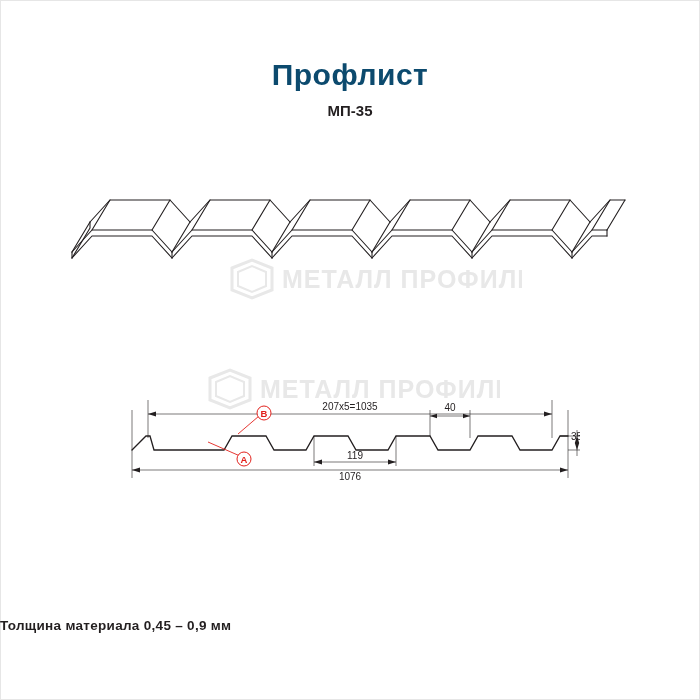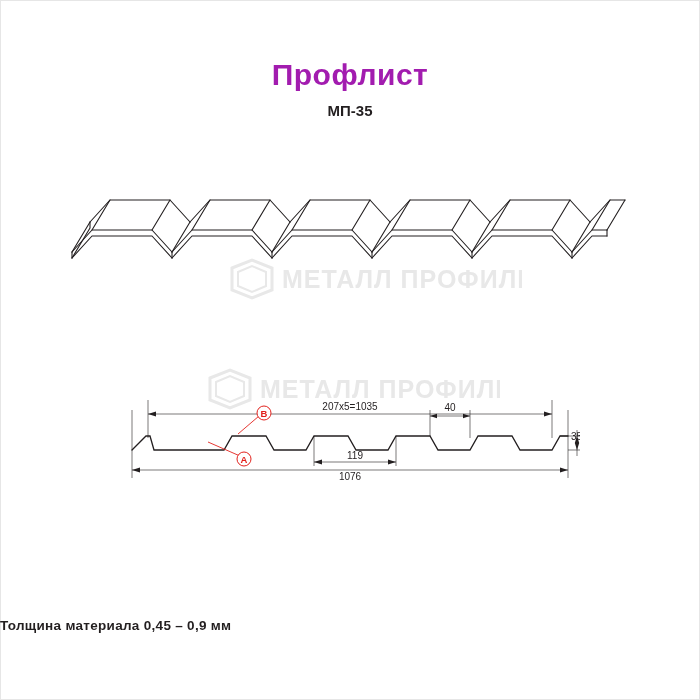--- a/index.html
+++ b/index.html
@@ -30,21 +30,21 @@
   #title-block {
     position: absolute;
     left: 0;
     top: 58px;
     width: 700px;
     text-align: center;
   }
   #title-main {
     font-size: 30px;
     font-weight: bold;
-    color: #a21caf;
+    color: #0c4a6e;
     letter-spacing: 0.5px;
     line-height: 34px;
   }
   #title-sub {
     margin-top: 10px;
     font-size: 15px;
     font-weight: bold;
     color: #231f20;
     line-height: 18px;
   }

